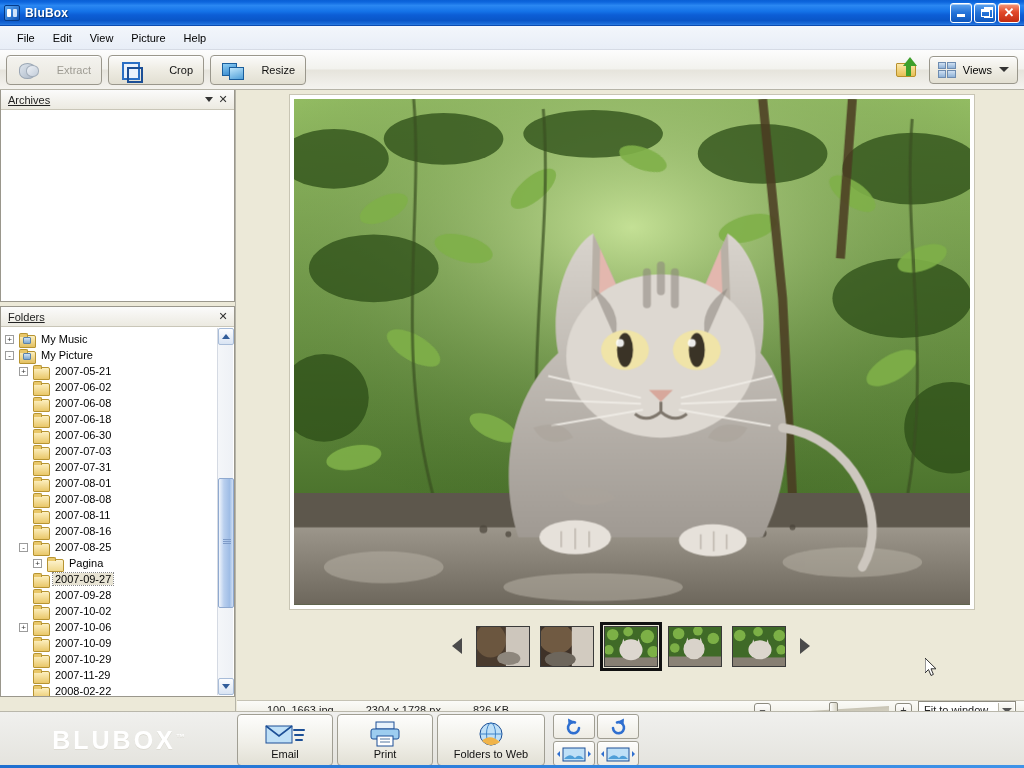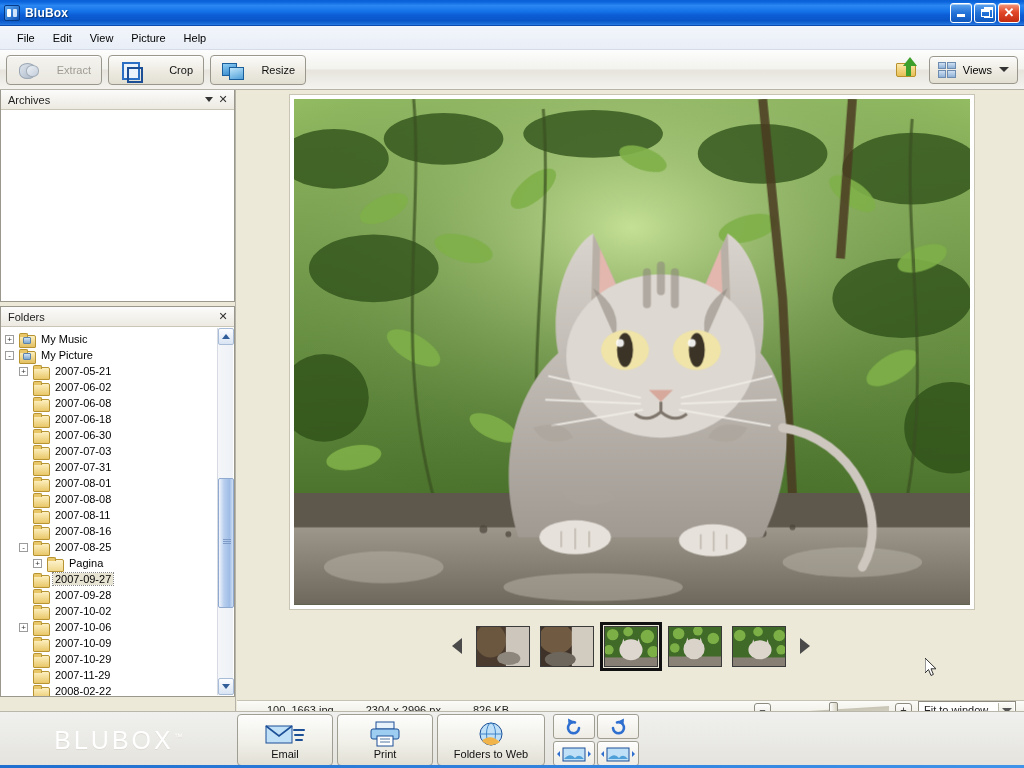--- a/index.html
+++ b/index.html
@@ -162,21 +162,21 @@
   .leftcol {
     position: absolute; left: 0; top: 90px; width: 236px; bottom: 57px;
     background: #ece9d8; border-right: 1px solid #b6b4a8;
   }
   .panel-head {
     height: 20px; display: flex; align-items: center;
     padding: 0 4px 0 7px; font-size: 11px; color: #222;
     background: linear-gradient(to bottom,#fbfbfb,#eceae1);
     border-bottom: 1px solid #c9c6b8;
   }
-  .panel-head .ph-title { flex: 1; }
+  .panel-head .ph-title { flex: 1; text-decoration: underline; }
   .ph-btn { width: 14px; height: 14px; display:flex; align-items:center; justify-content:center;
             font-size: 11px; color: #333; }
   .ph-caret { width: 0; height: 0; border-left: 4px solid transparent;
               border-right: 4px solid transparent; border-top: 5px solid #333; }
 
   .archives-panel {
     position: absolute; left: 0; top: 0; right: 0; height: 212px;
     background: #fff; border: 1px solid #9a978c; border-top: none;
   }
   .archives-body { position: absolute; left:0; top: 20px; right:0; bottom:0; background: #fff; }
@@ -332,21 +332,21 @@
     background: linear-gradient(to bottom,#f0f0ee,#e4e3dd);
     border-top: 1px solid #b9b7ab;
     display: flex; align-items: center;
   }
   .bottombar::after {
     content: ""; position: absolute; left: 0; right: 0; bottom: 0; height: 3px;
     background: linear-gradient(to right,#1f6fd0,#3f93e8);
   }
   .brand {
     width: 237px; text-align: center; color: #fff; font-size: 25px;
-    font-weight: normal; letter-spacing: 3px; position: relative;
+    font-weight: bold; letter-spacing: 3px; position: relative;
     text-shadow: 0 1px 0 #dcdad2;
   }
   .brand sup { font-size: 9px; letter-spacing: 0; vertical-align: super; }
   .bigbtns { display: flex; align-items: center; gap: 4px; }
   .bigbtn {
     width: 96px; height: 52px; border: 1px solid #a09e93; border-radius: 4px;
     background: linear-gradient(to bottom,#fdfdfc,#f0efe8 55%,#e2e0d5);
     display: flex; flex-direction: column; align-items: center; justify-content: center;
     gap: 1px; font-size: 11px; color: #111; box-shadow: inset 0 1px 0 #fff;
   }
@@ -814,21 +814,21 @@
           </svg>
       </div>
       <div class="nav-arrow">
           <span class="r"></span>
         </div>
     </div>
   </div>
 
   <div class="statusbar">
     <span class="st-item" style="padding-left:30px">100_1663.jpg</span>
-    <span class="st-item" style="padding-left:22px">2304 x 2996 px</span>
+    <span class="st-item" style="padding-left:22px">2304 x 1728 px</span>
     <span class="st-item" style="padding-left:22px">826 KB</span>
     <span class="st-right">
       <span class="zbtn">−</span>
       <span class="zslider">
         <span class="wedge"></span>
         <span class="thumbk" id="zthumb" style="left: 52px;"></span>
       </span>
       <span class="zbtn">+</span>
       <span class="zoomsel">
         <span>Fit to window</span>

